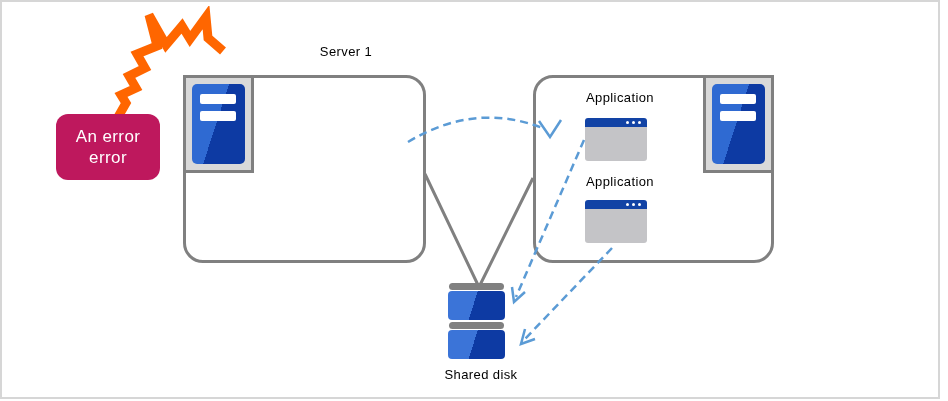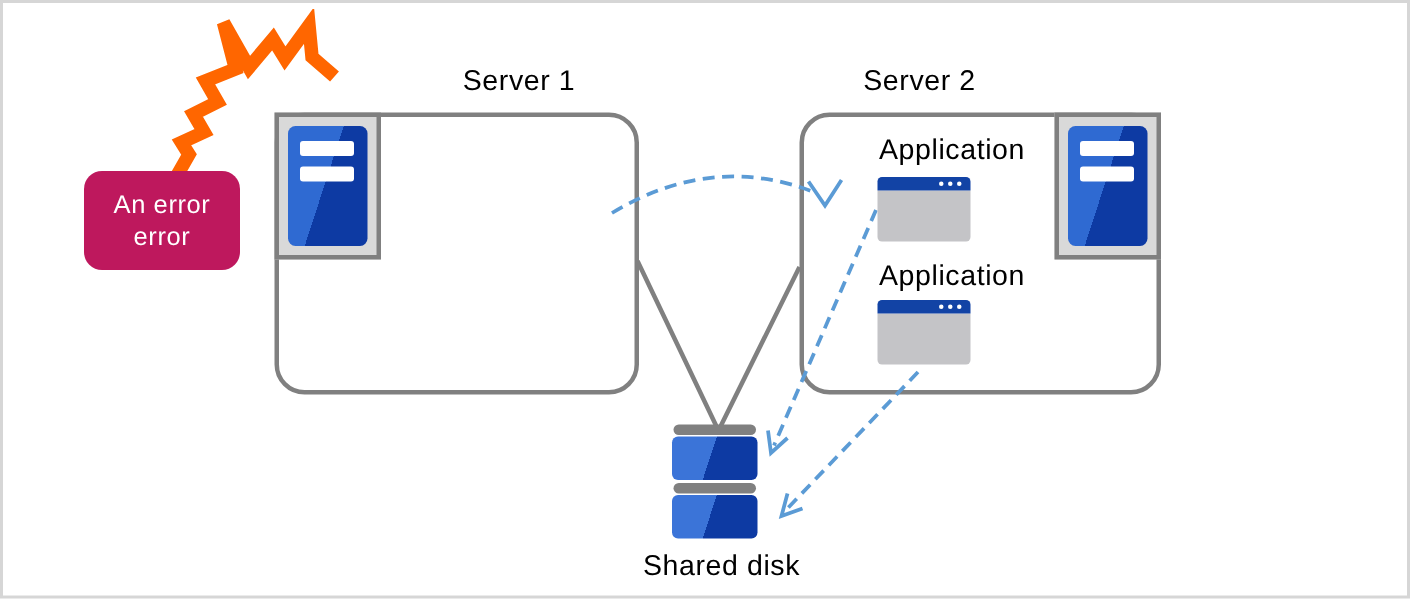--- a/index.html
+++ b/index.html
@@ -1,20 +1,20 @@
 <!DOCTYPE html>
 <html><head>
 <meta charset="utf-8">
 <style>
   html,body{margin:0;padding:0;background:#fff;}
   body{font-family:"Liberation Sans",sans-serif;color:#000;}
   .canvas{position:relative;width:948px;height:401px;background:#fff;overflow:hidden;}
   .frame{position:absolute;left:0;top:0;width:936px;height:395px;border:2px solid #d6d6d6;}
 
-  .label{position:absolute;font-size:19px;letter-spacing:0.4px;color:#000;white-space:nowrap;}
+  .label{position:absolute;font-size:13px;letter-spacing:0.4px;color:#000;white-space:nowrap;}
   .centered{text-align:center;}
 
   
   .group-box{position:absolute;background:#fff;border:3px solid #808080;border-radius:20px;box-sizing:border-box;}
   .box-s1{left:183px;top:75px;width:243px;height:188px;}
   .box-s2{left:533px;top:75px;width:241px;height:188px;}
 
   
   .overlay{position:absolute;left:0;top:0;width:948px;height:401px;pointer-events:none;}
 
@@ -116,17 +116,16 @@
   </div>
 
   <div class="disk">
     <div class="disk-bar dbar1"></div>
     <div class="disk-box dbox1"></div>
     <div class="disk-bar dbar2"></div>
     <div class="disk-box dbox2"></div>
   </div>
 
   <div class="label centered lbl-s1">Server 1</div>
-  <div class="label centered lbl-s2">Server 2</div>
   <div class="label applabel1">Application</div>
   <div class="label applabel2">Application</div>
   <div class="label centered lbl-disk">Shared disk</div>
 </div>
 
 </body></html>

